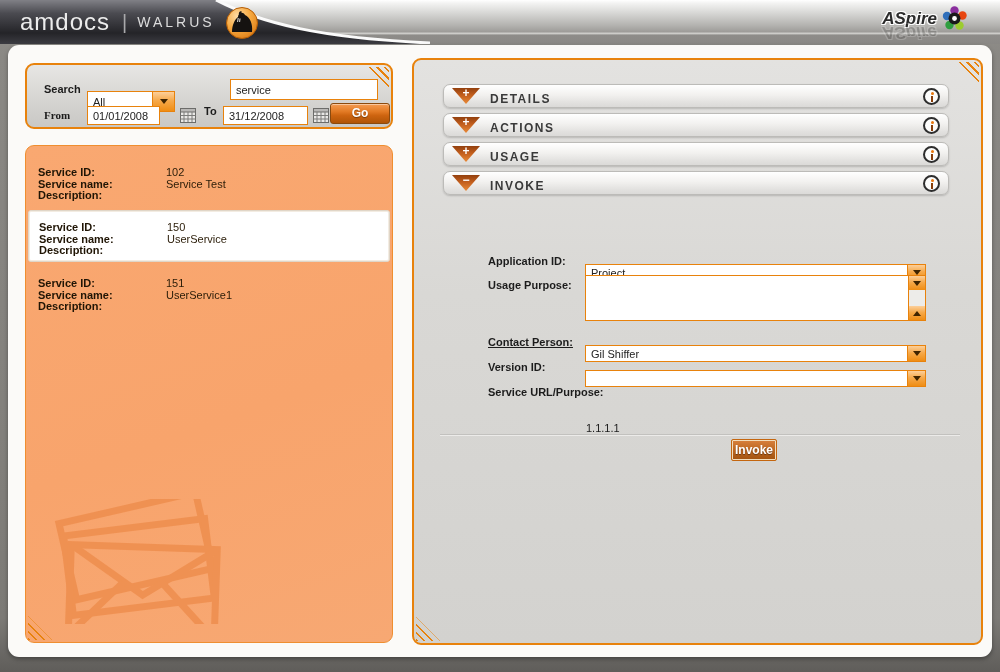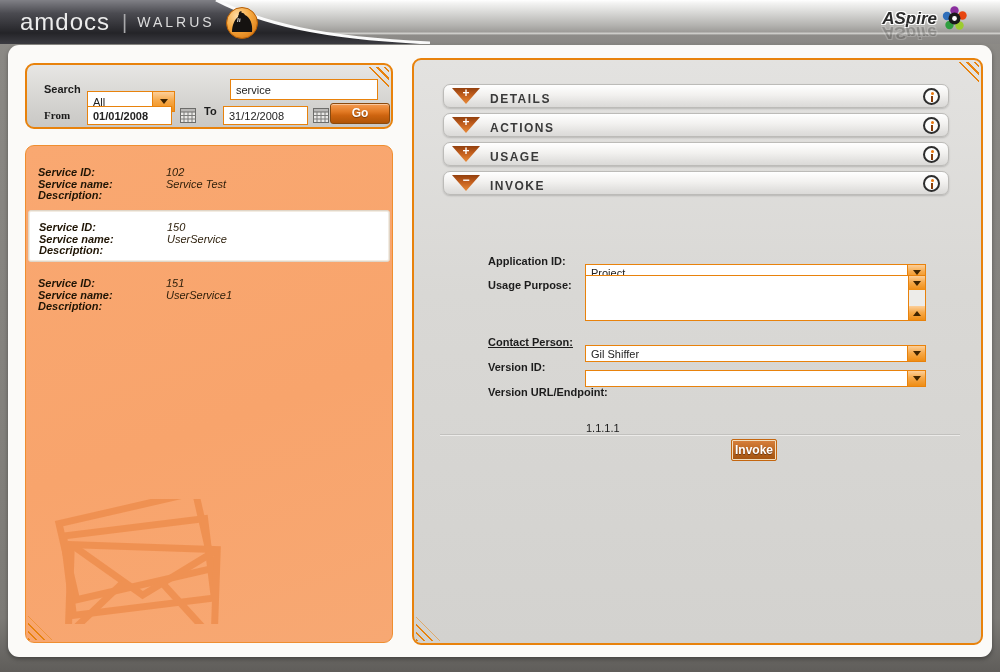--- a/index.html
+++ b/index.html
@@ -51,21 +51,21 @@
 
   
   .stripes { position:absolute; background:repeating-linear-gradient(45deg,#e8820c 0 1.5px, transparent 1.5px 5.5px); }
   .stripes.tr { top:2px; right:2px; width:26px; height:26px; clip-path:polygon(0 0, 100% 0, 100% 100%); }
   .stripes.bl { bottom:2px; left:2px; width:24px; height:24px; clip-path:polygon(0 0, 0 100%, 100% 100%); }
 
   
   .list-panel { position:absolute; left:17px; top:100px; width:368px; height:498px;
     border:1px solid #ef8e30; border-radius:9px;
     background:linear-gradient(160deg,#f9a871 0%, #f8a46c 55%, #f7a873 100%); overflow:hidden; }
-  .svc-item { position:absolute; left:2px; right:2px; height:52px; padding:6px 0 0 10px; cursor:pointer;font-style:italic; }
+  .svc-item { position:absolute; left:2px; right:2px; height:52px; padding:6px 0 0 10px; cursor:pointer; }
   .svc-item.selected { background:#fff; border:1px solid #e0d6c8; border-radius:3px; box-shadow:inset 0 0 0 1px #f3ece2; }
   .svc-row { position:relative; height:11.5px; }
   .svc-lab { position:absolute; left:0; font-size:11px; font-weight:bold; color:#201505; }
   .svc-val { position:absolute; left:128px; font-size:11px; color:#2a1c08; }
   .envelopes { position:absolute; left:12px; bottom:18px; opacity:.85; }
 
   
   .right-panel { position:absolute; left:404px; top:13px; width:571px; height:587px;
     border:2px solid #e8820c; border-radius:9px;
     background:linear-gradient(180deg,#e3e2e0 0%, #d9d8d5 40%, #d3d2cf 100%); }
@@ -155,21 +155,21 @@
     <div class="stripes tr"></div>
     <span class="lbl" style="left:17px; top:18px;">Search</span>
     <div class="dd" style="left:60px; top:14px; width:88px; height:21px;">
       <span class="dd-value">All</span>
       <span class="dd-btn" style="width:22px;">
           <span class="caret-down"></span>
         </span>
     </div>
     <input class="txt-input" style="left: 203px; top: 14px; width: 148px; height: 21px;" value="service">
     <span class="lbl" style="left:17px; top:44px;font-family:Liberation Serif, serif;">From</span>
-    <input class="txt-input" style="left: 60px; top: 41px; width: 85px; height: 19px; font-weight: bold;" value="01/01/2008">
+    <input class="txt-input" style="left: 60px; top: 41px; width: 73px; height: 19px;" value="01/01/2008">
     <svg class="cal" style="left:153px; top:43px;" viewBox="0 0 16 15">
       <rect x="0.5" y="0.5" width="15" height="14" fill="#e9e8e6" stroke="#6c6c6a"></rect>
       <rect x="0.5" y="0.5" width="15" height="3.5" fill="#b9b8b6" stroke="#6c6c6a"></rect>
       <path d="M4,4 V14 M8,4 V14 M12,4 V14 M0.5,7.5 H15.5 M0.5,11 H15.5" stroke="#7c7c7a" stroke-width="1" fill="none"></path>
     </svg>
     <span class="lbl" style="left:177px; top:40px;">To</span>
     <input class="txt-input" style="left: 196px; top: 41px; width: 85px; height: 19px;" value="31/12/2008">
     <svg class="cal" style="left:286px; top:43px;" viewBox="0 0 16 15">
       <rect x="0.5" y="0.5" width="15" height="14" fill="#e9e8e6" stroke="#6c6c6a"></rect>
       <rect x="0.5" y="0.5" width="15" height="3.5" fill="#b9b8b6" stroke="#6c6c6a"></rect>
@@ -314,19 +314,19 @@
     </div>
 
     <span class="form-lbl" style="top:301px;">Version ID:</span>
     <div class="dd form-dd" style="top:298px;">
       <span class="dd-value"></span>
       <span class="dd-btn">
           <span class="caret-down"></span>
         </span>
     </div>
 
-    <span class="form-lbl" style="top:326px;">Version URL/Endpoint:</span>
+    <span class="form-lbl" style="top:326px;">Service URL/Purpose:</span>
     <span class="endpoint-val" style="top:326px;">1.1.1.1</span>
 
     <div class="divider"></div>
     <div class="btn-invoke">Invoke</div>
   </div>
 </div>
 
 </body></html>

